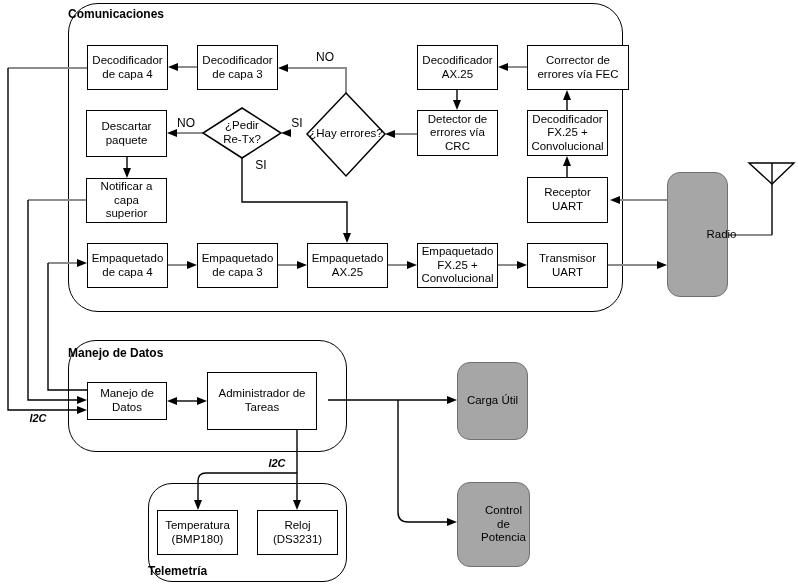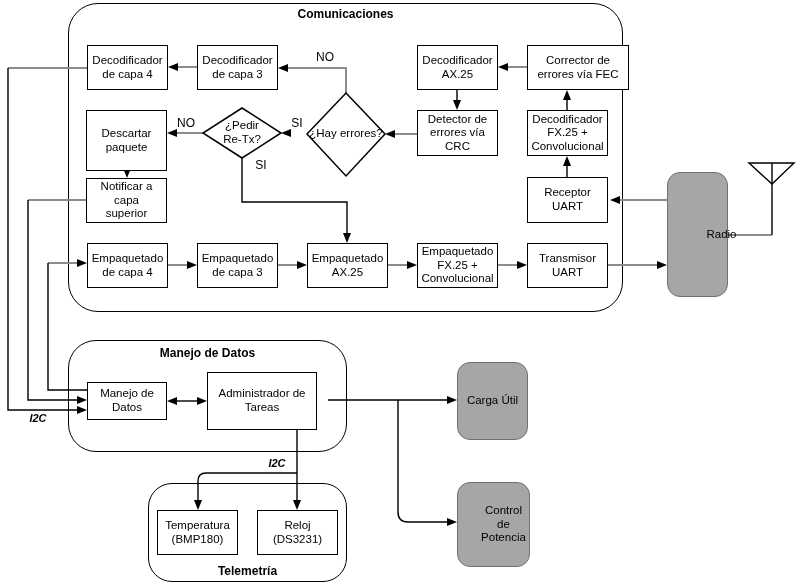--- a/index.html
+++ b/index.html
@@ -5,21 +5,21 @@
   html,body{margin:0;padding:0;background:#ffffff;}
   .canvas{
     position:relative;width:798px;height:585px;background:#ffffff;
     font-family:"Liberation Sans",sans-serif;color:#000;overflow:hidden;
   }
   .container-box{
     position:absolute;border:1.6px solid #000;background:transparent;
     box-sizing:border-box;z-index:1;
   }
   .container-title{
-    position:absolute;font-size:12px;font-weight:bold;text-align:center;
+    position:absolute;font-size:12px;font-weight:bold;
     z-index:4;line-height:14px;
   }
   #edges{position:absolute;left:0;top:0;z-index:2;}
   .node{
     position:absolute;border:1.5px solid #000;background:#fff;
     box-sizing:border-box;display:flex;align-items:center;justify-content:center;
     text-align:center;font-size:11.5px;line-height:1.18;white-space:pre-line;
     z-index:3;
   }
   .node.gray{
@@ -126,21 +126,21 @@
   </svg>
 
   <div class="node" style="left:87px;top:45px;width:81px;height:45px;">Decodificador
 de capa 4</div>
   <div class="node" style="left:197px;top:45px;width:81px;height:45px;">Decodificador
 de capa 3</div>
   <div class="node" style="left:417px;top:45px;width:81px;height:45px;">Decodificador
 AX.25</div>
   <div class="node" style="left:527px;top:45px;width:102px;height:45px;">Corrector de
 errores vía FEC</div>
-  <div class="node" style="left:86px;top:110px;width:81px;height:61px;">Descartar
+  <div class="node" style="left:86px;top:110px;width:81px;height:47px;">Descartar
 paquete</div>
   <div class="node" style="left:417px;top:110px;width:81px;height:46px;">Detector de
 errores vía
 CRC</div>
   <div class="node" style="left:527px;top:110px;width:81px;height:46px;">Decodificador
 FX.25 +
 Convolucional</div>
   <div class="node" style="left:86px;top:178px;width:81px;height:45px;">Notificar a capa
 superior</div>
   <div class="node" style="left:527px;top:177px;width:81px;height:46px;">Receptor

